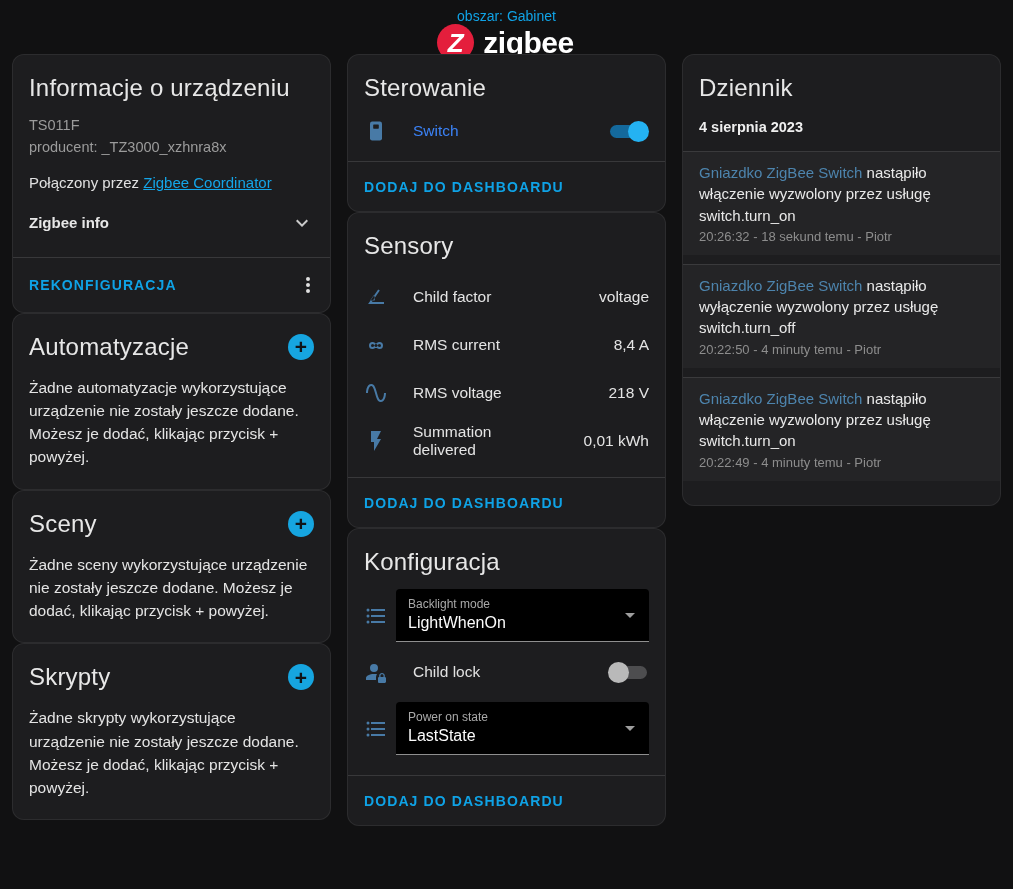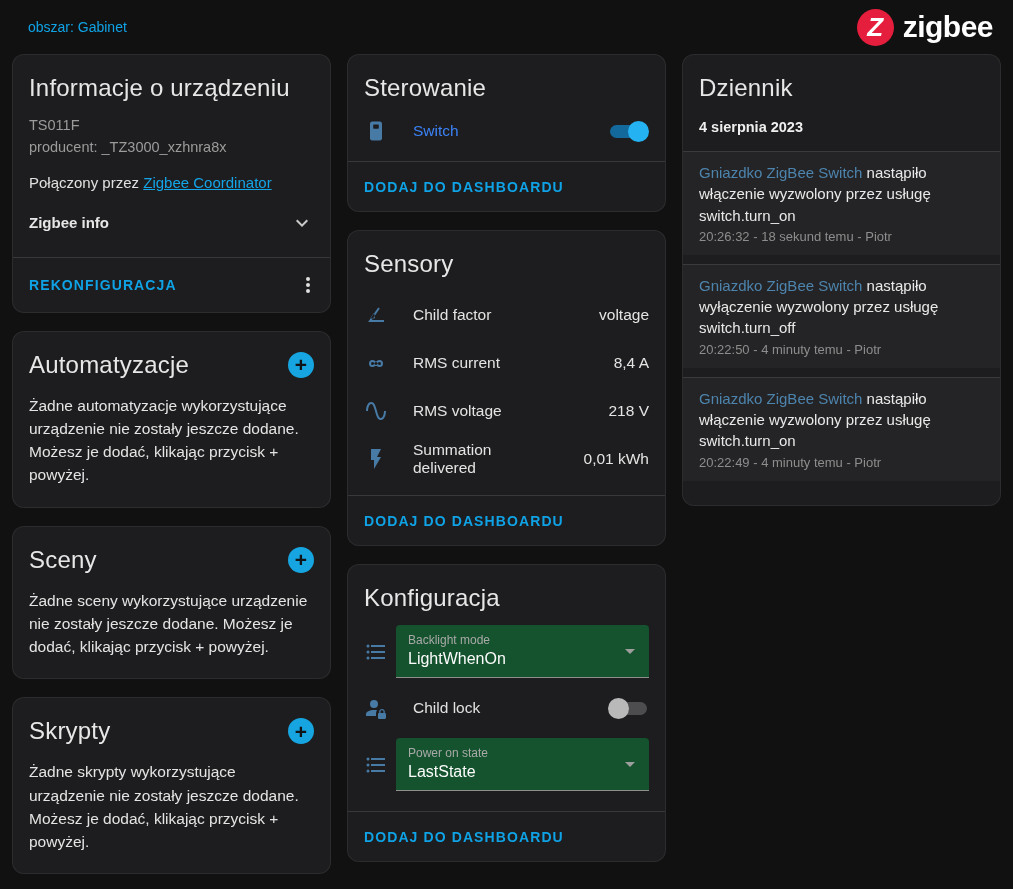--- a/index.html
+++ b/index.html
@@ -5,34 +5,34 @@
   * { box-sizing: border-box; }
   html,body { margin:0; padding:0; }
   body {
     width:1013px; height:889px;
     background:#111112;
     font-family:"Liberation Sans", sans-serif;
     color:#e1e1e1;
     overflow:hidden;
   }
   
-  .topbar { display:flex; justify-content:space-between; align-items:center; padding:8px 18px 6px 28px; height:52px; }
+  .topbar { display:flex; justify-content:space-between; align-items:center; padding:8px 18px 6px 18px; height:52px;flex-direction:column; }
   .breadcrumb { color:#10a3e6; font-size:14px; }
   .logo { display:flex; align-items:center; gap:9px; padding-right:2px; }
   .logo-circle {
     width:37px; height:37px; border-radius:50%;
     background:#e41e3c; color:#fff;
     display:flex; align-items:center; justify-content:center;
     font-weight:700; font-style:italic; font-size:26px; line-height:1;
   }
   .logo-word { color:#fff; font-size:30px; font-weight:700; letter-spacing:-0.5px; }
 
   
   .main { display:grid; grid-template-columns:1fr 1fr 1fr; gap:16px; padding:2px 12px 12px 12px; align-items:start; }
-  .col { display:flex; flex-direction:column; gap:18px; }
+  .col { display:flex; flex-direction:column; }
 
   .card {
     background:#1d1d1f;
     border:1px solid rgba(255,255,255,0.07);
     border-radius:12px;
     overflow:hidden;
   }
   .card-title { font-size:24px; font-weight:400; color:#e7e7e7; margin:0; padding:19px 16px 13px 16px; letter-spacing:0.2px; }
   .title-row { display:flex; justify-content:space-between; align-items:center; padding-right:16px; }
   .title-row .card-title { padding-right:0; }
@@ -84,21 +84,21 @@
   .sensor-row .name { flex:1; font-size:15.5px; color:#e4e4e4; }
   .sensor-row .value { font-size:15.5px; color:#e4e4e4; }
   .sensors-body { padding-bottom:12px; }
 
   
   .config-body { padding:0 16px 6px 16px; }
   .config-row { display:flex; align-items:center; gap:8px; margin-bottom:14px; }
   .config-row .icon { margin-right:0; }
   .select-field {
     flex:1; position:relative; cursor:pointer;
-    background:#14532d; border-radius:4px 4px 0 0;
+    background:#000000; border-radius:4px 4px 0 0;
     border-bottom:1px solid #8f8f8f;
     padding:8px 36px 9px 12px;
   }
   .select-field .flabel { font-size:12px; color:#a9a9a9; margin-bottom:3px; }
   .select-field .fvalue { font-size:16px; color:#fcfcfc; }
   .caret { position:absolute; right:14px; top:50%; margin-top:-2px; width:0; height:0;
     border-left:5px solid transparent; border-right:5px solid transparent; border-top:5px solid #9e9e9e; }
   .childlock-row { display:flex; align-items:center; gap:25px; padding:4px 0 18px 0; }
   .childlock-row .name { font-size:15.5px; }
   .childlock-row .spacer { flex:1; }

